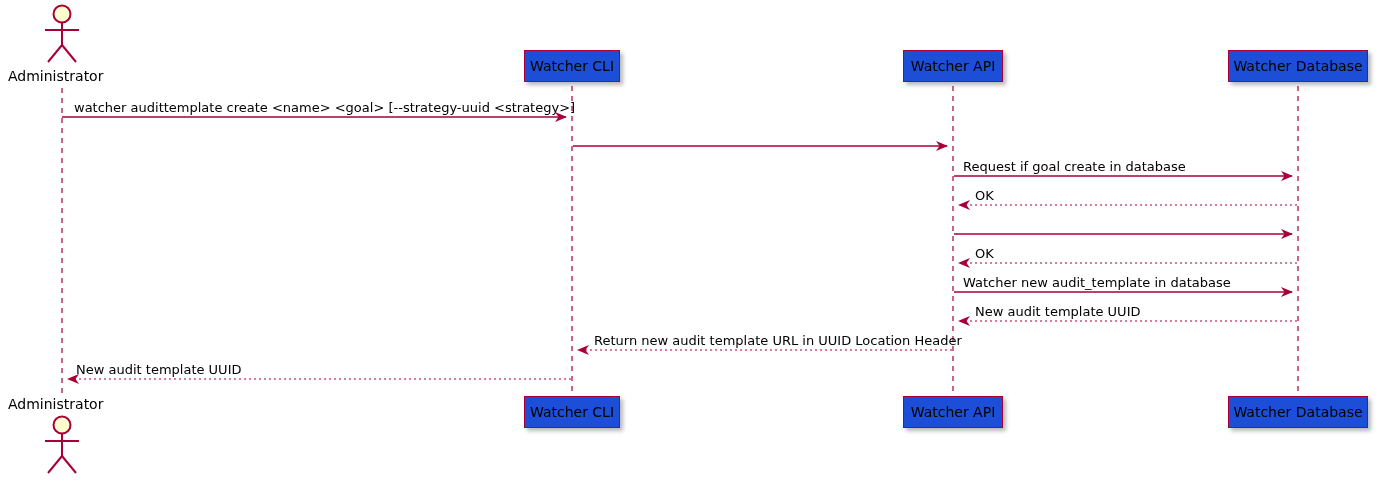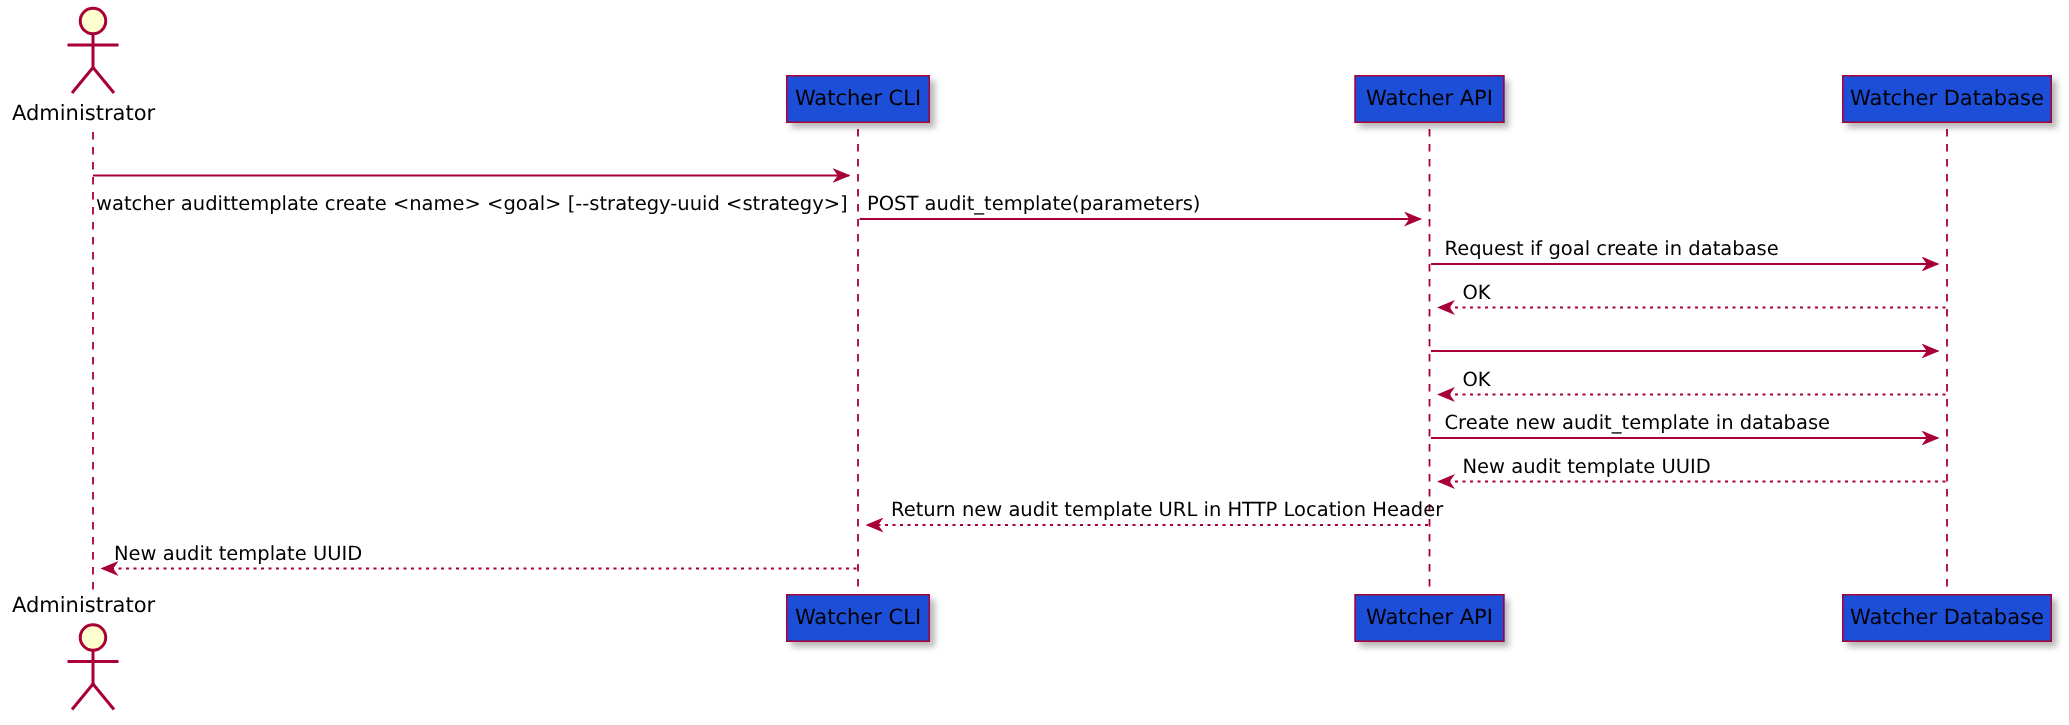--- a/index.html
+++ b/index.html
@@ -140,23 +140,22 @@
   <div class="pbox" style="left:524px; top:396px; width:96px; height:32px;">
     <span>Watcher CLI</span>
   </div>
   <div class="pbox" style="left:903px; top:396px; width:100px; height:32px;">
     <span>Watcher API</span>
   </div>
   <div class="pbox" style="left:1228px; top:396px; width:140px; height:32px;">
     <span>Watcher Database</span>
   </div>
 
-  <div class="msg-label" style="left:64px; top:100px;margin-top:29px;">watcher audittemplate create &lt;name&gt; &lt;goal&gt; [--strategy-uuid &lt;strategy&gt;]</div>
-  <div class="msg-label" style="left:578px; top:129px;">POST audit_template(parameters)</div>
+  <div class="msg-label" style="left:74px; top:100px;">watcher audittemplate create &lt;name&gt; &lt;goal&gt; [--strategy-uuid &lt;strategy&gt;]</div>
   <div class="msg-label" style="left:963px; top:159px;">Request if goal create in database</div>
   <div class="msg-label" style="left:975px; top:188px;">OK</div>
   <div class="msg-label" style="left:975px; top:246px;">OK</div>
-  <div class="msg-label" style="left:963px; top:275px;">Create new audit_template in database</div>
+  <div class="msg-label" style="left:963px; top:275px;">Watcher new audit_template in database</div>
   <div class="msg-label" style="left:975px; top:304px;">New audit template UUID</div>
-  <div class="msg-label" style="left:594px; top:333px;">Return new audit template URL in HTTP Location Header</div>
+  <div class="msg-label" style="left:594px; top:333px;">Return new audit template URL in UUID Location Header</div>
   <div class="msg-label" style="left:76px; top:362px;">New audit template UUID</div>
 
 </div>
 
 </body></html>

